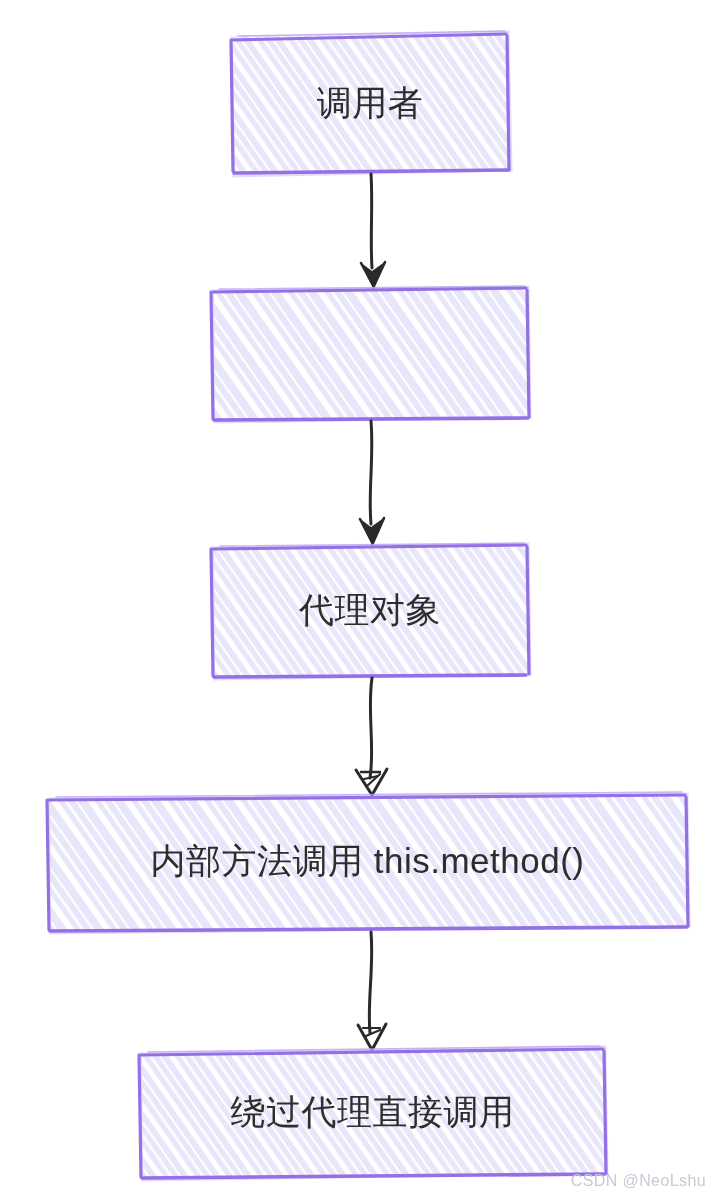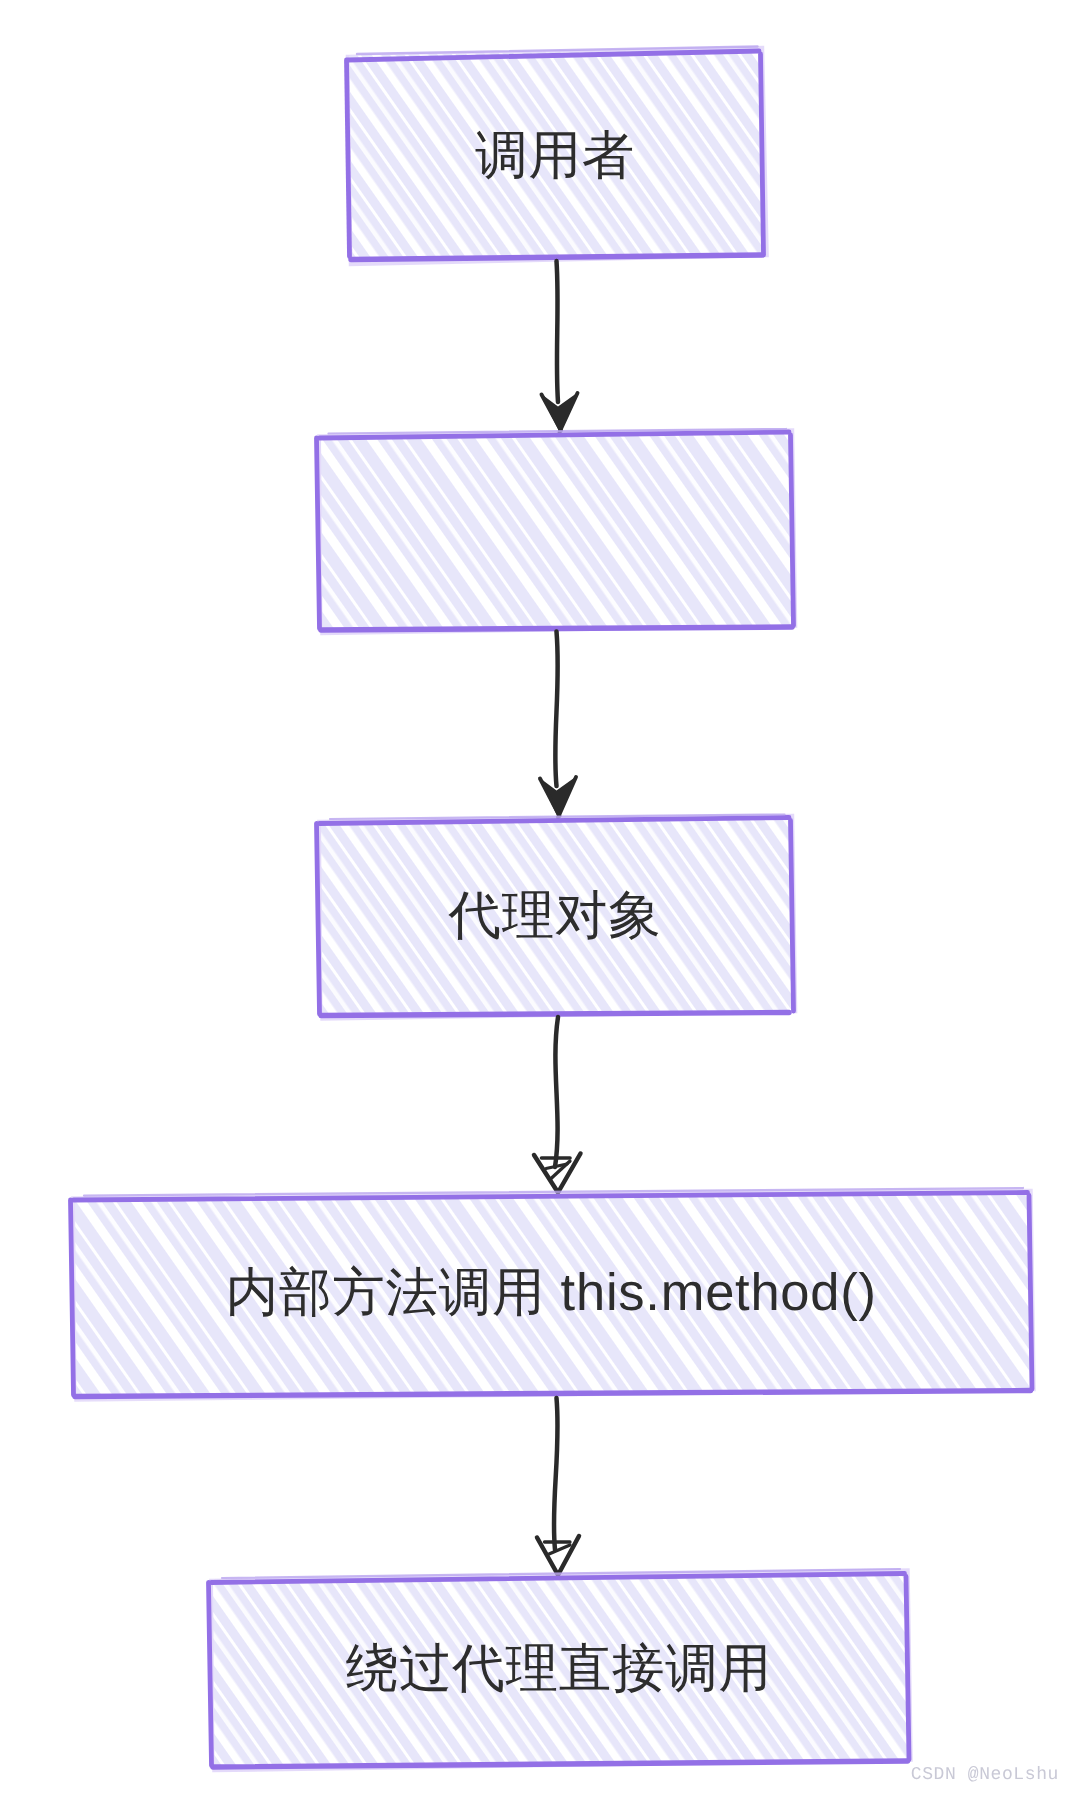--- a/index.html
+++ b/index.html
@@ -46,23 +46,23 @@
   .node-label.n1 { left: 232px; top: 35px;  width: 276px; height: 137px; font-size: 35px; }
   .node-label.n2 { left: 212px; top: 287px; width: 316px; height: 133px; font-size: 35px; }
   .node-label.n3 { left: 212px; top: 545px; width: 316px; height: 131px; font-size: 35px; }
   .node-label.n4 { left: 48px;  top: 795px; width: 639px; height: 133px; font-size: 35px; }
   .node-label.n5 { left: 140px; top: 1050px; width: 465px; height: 125px; font-size: 35px; }
 
   .watermark {
     position: absolute;
     right: 8px;
     bottom: 8px;
-    font-size: 12px;
+    font-size: 16px;
     color: #c9c9d6;
-    font-family: Liberation Mono, monospace;
+    font-family: Liberation Sans, sans-serif;
     letter-spacing: 0.4px;
     pointer-events: none;
   }
 </style>
 </head>
 <body>
 
 <div id="diagram-root">
 
   <svg class="flow-svg" viewBox="0 0 714 1198">

